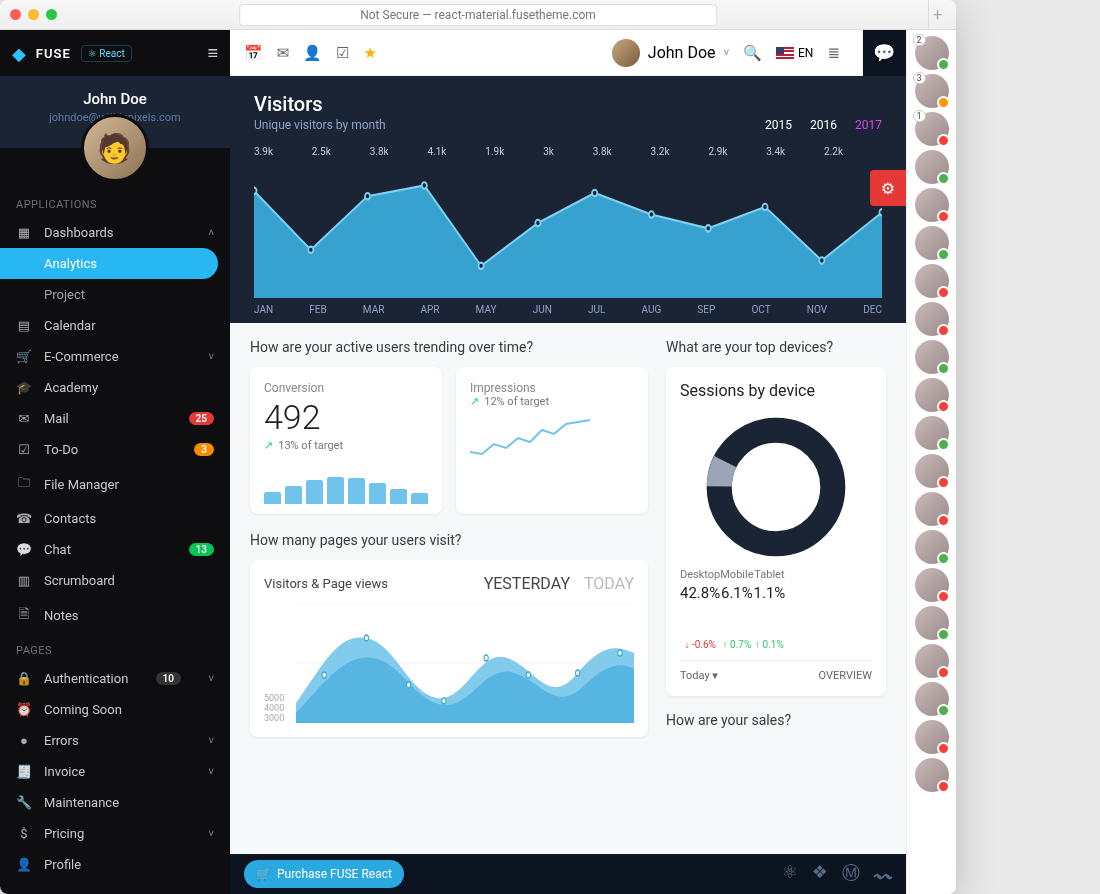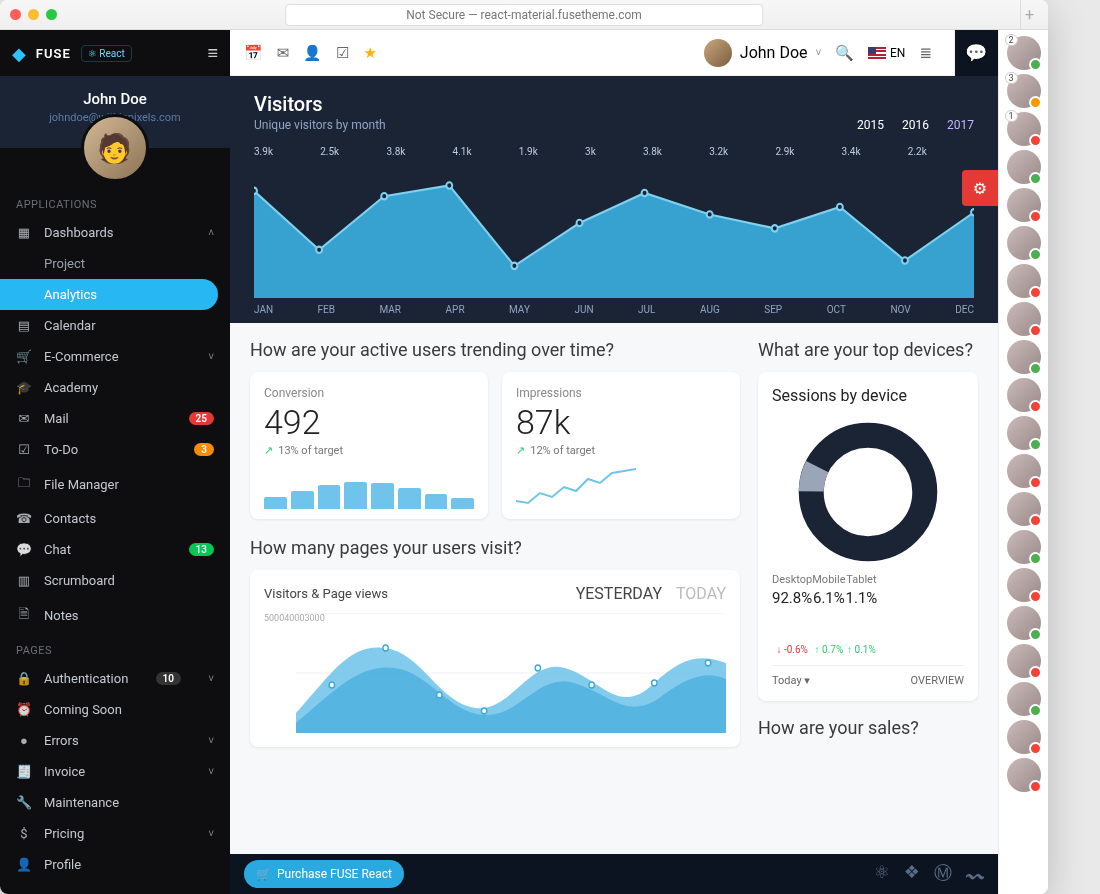--- a/index.html
+++ b/index.html
@@ -1,17 +1,17 @@
 <!DOCTYPE html>
 <html><head>
 <meta charset="utf-8">
 <style>
 * { margin:0; padding:0; box-sizing:border-box; font-family:-apple-system,BlinkMacSystemFont,"Segoe UI",Roboto,sans-serif; }
 body { background:#e9e9e9; width:1100px; height:894px; overflow:hidden; }
-.browser { width:1048px; height:894px; background:#fff; border-radius:8px; box-shadow:0 10px 40px rgba(0,0,0,.2); overflow:hidden; display:flex; flex-direction:column; }
+.browser { width:956px; height:894px; background:#fff; border-radius:8px; box-shadow:0 10px 40px rgba(0,0,0,.2); overflow:hidden; display:flex; flex-direction:column; }
 .titlebar { height:30px; background:linear-gradient(#f7f7f7,#efefef); border-bottom:1px solid #ddd; display:flex; align-items:center; padding:0 10px; gap:8px; position:relative; }
 .dots { display:flex; gap:7px; }
 .dot { width:11px; height:11px; border-radius:50%; }
 .dot.r{background:#ff5f57;} .dot.y{background:#febc2e;} .dot.g{background:#28c840;}
 .addr { position:absolute; left:50%; transform:translateX(-50%); font-size:12px; color:#777; background:#fff; border:1px solid #ddd; border-radius:4px; padding:3px 120px; }
 .plus{ margin-left:auto; font-size:16px; color:#aaa; padding:0 4px; border-left:1px solid #ddd; height:100%; display:flex; align-items:center;}
 .app { flex:1; display:flex; overflow:hidden; }
 
 
 .sidebar { width:230px; background:#0e0e10; color:#aab; display:flex; flex-direction:column; font-size:13px; }
@@ -45,31 +45,31 @@
 .lang{ display:flex; align-items:center; gap:4px; font-size:12px;}
 .flag{ width:18px;height:12px; background:linear-gradient(#b22234 0 15%,#fff 15% 28%,#b22234 28% 42%,#fff 42% 57%,#b22234 57% 71%,#fff 71% 85%,#b22234 85%); position:relative;}
 .flag::before{content:"";position:absolute;left:0;top:0;width:8px;height:7px;background:#3c3b6e;}
 .chatbtn{ width:44px;height:46px;background:#0d1421;color:#fff;display:flex;align-items:center;justify-content:center;margin:-0px -14px -0px 8px; border-left:1px solid #eee; font-size:18px;}
 
 .hero{ background:#1b2435; color:#fff; padding:16px 24px 8px;}
 .hero-head{ display:flex; align-items:flex-end; }
 .hero-head h2{ font-size:20px; font-weight:500;}
 .hero-head .sub{ font-size:12px; color:#8fa3c4; margin-top:2px;}
 .years{ margin-left:auto; display:flex; gap:18px; font-size:12px;}
-.years span{ cursor:pointer; } .years .dim{ color:#c4b5fd;}
+.years span{ cursor:pointer; } .years .dim{ color:#d946ef;}
 .visitors-chart{ position:relative; height:150px; margin-top:16px;}
 .vc-svg{ width:100%; height:100%; }
 .vc-labels{ display:flex; justify-content:space-between; font-size:10px; color:#bcd; position:absolute; top:-2px; left:0; right:0;}
 .vc-months{ display:flex; justify-content:space-between; font-size:10px; color:#8fa3c4; padding:6px 0 0;}
 .gear-tab{ position:absolute; right:0; top:140px; width:36px;height:36px;background:#e53935;color:#fff;display:flex;align-items:center;justify-content:center; border-radius:4px 0 0 4px; z-index:5;}
 
 .content{ padding:14px 20px 0; overflow:hidden auto; flex:1; display:flex; gap:18px;}
 .col-l{ flex:1; min-width:0;}
 .col-r{ width:220px;}
-.q{ font-size:18px; color:#3a3a3a; margin:2px 0 12px;}
+.q{ font-size:14px; color:#3a3a3a; margin:2px 0 12px;}
 .cards{ display:flex; gap:14px; }
 .card{ flex:1; background:#fff; border-radius:8px; box-shadow:0 1px 3px rgba(0,0,0,.08); padding:14px 14px 10px;}
 .card .lbl{ font-size:12px; color:#888;}
 .card .big{ font-size:34px; color:#222; font-weight:300; margin:2px 0;}
 .trend{ font-size:11px; color:#777; display:flex; align-items:center; gap:5px;}
 .trend .up{color:#2ecc71;} .trend .dn{color:#e53935;}
 .spark{ height:44px; margin-top:8px;}
 .bars{ display:flex; gap:4px; align-items:flex-end; height:44px; margin-top:8px;}
 .bars div{ flex:1; border-radius:2px 2px 0 0;}
 
@@ -80,21 +80,21 @@
 .dev-col .pct{ font-size:15px; color:#222; font-weight:400; margin:3px 0;}
 .dev-col .delta{ font-size:10px;margin-top:37px;}
 .dev-col .delta.up{color:#2ecc71;} .dev-col .delta.dn{color:#e53935;}
 .dev-foot{ display:flex; justify-content:space-between; margin-top:10px; font-size:11px; color:#666; border-top:1px solid #eee; padding-top:8px;}
 
 .pv-card{ background:#fff; border-radius:8px; box-shadow:0 1px 3px rgba(0,0,0,.08); padding:14px; margin-top:6px;}
 .pv-head{ display:flex; align-items:center; font-size:13px; color:#444;}
 .pv-tabs{ margin-left:auto; display:flex; gap:14px; font-size:16px;}
 .pv-tabs .dim{ color:#bbb;}
 .pv-chart{ height:120px; margin-top:10px; position:relative;}
-.pv-y{ position:absolute; left:0; top:0; bottom:0; width:30px; font-size:9px; color:#aaa; display:flex; justify-content:space-between;}
+.pv-y{ position:absolute; left:0; top:0; bottom:0; width:30px; font-size:9px; color:#aaa; display:flex; flex-direction:column; justify-content:flex-end;}
 
 .footer{ position:absolute; left:0; right:0; bottom:0; height:40px; background:#0d1421; display:flex; align-items:center; padding:0 14px; gap:8px;}
 .purchase{ background:#2aa9e0; color:#fff; font-size:12px; border:none; padding:7px 12px; border-radius:18px; display:flex; align-items:center; gap:6px; cursor:pointer;}
 .footer .logos{ margin-left:auto; color:#5a6b85; display:flex; gap:14px; font-size:18px;}
 
 
 .contacts{ width:50px; background:#fff; border-left:1px solid #eee; display:flex; flex-direction:column; align-items:center; padding:6px 0; gap:4px; overflow:hidden;}
 .cav{ width:34px; height:34px; border-radius:50%; position:relative; background:linear-gradient(135deg,#cbb,#988);}
 .cav::after{content:"";position:absolute;right:-1px;bottom:-1px;width:9px;height:9px;border-radius:50%;border:2px solid #fff;}
 .cav.on::after{background:#4caf50;} .cav.off::after{background:#f44336;} .cav.away::after{background:#ff9800;}
@@ -130,25 +130,25 @@
         <div class="mail">johndoe@withinpixels.com</div>
         <div class="avatar-lg">🧑</div>
       </div>
       <div class="sb-scroll">
         <div class="sb-cat">APPLICATIONS</div>
         <div class="sb-item">
             <span class="ico">▦</span>
             <span>Dashboards</span>
             <span class="chev">˄</span>
           </div>
+        <div class="sb-item sub-item active">
+            <span>Analytics</span>
+          </div>
         <div class="sb-item sub-item">
             <span>Project</span>
-          </div>
-        <div class="sb-item sub-item active">
-            <span>Analytics</span>
           </div>
         <div class="sb-item">
             <span class="ico">▤</span>
             <span>Calendar</span>
           </div>
         <div class="sb-item">
             <span class="ico">🛒</span>
             <span>E-Commerce</span>
             <span class="chev">˅</span>
           </div>
@@ -327,21 +327,20 @@
                   <div style="height:55%;background:#70c4ec"></div>
                   <div style="height:62%;background:#70c4ec"></div>
                   <div style="height:58%;background:#70c4ec"></div>
                   <div style="height:48%;background:#70c4ec"></div>
                   <div style="height:35%;background:#70c4ec"></div>
                   <div style="height:25%;background:#70c4ec"></div>
               </div>
             </div>
             <div class="card">
               <div class="lbl">Impressions</div>
-              <div class="big">87k</div>
               <div class="trend">
                   <span class="up">↗</span>
                   <span>12% of target</span>
                 </div>
               <svg class="spark" viewBox="0 0 120 44">
                   <polyline points="0,36 12,38 24,28 36,32 48,22 60,26 72,14 84,18 96,8 108,6 120,4" fill="none" stroke="#70c4ec" stroke-width="2"></polyline>
                 </svg>
             </div>
           </div>
 
@@ -387,21 +386,21 @@
             <h3>Sessions by device</h3>
             <div class="donut">
               <svg viewBox="0 0 42 42">
                 <circle cx="21" cy="21" r="15.9" fill="none" stroke="#1b2435" stroke-width="7"></circle>
                 <circle cx="21" cy="21" r="15.9" fill="none" stroke="#9aa6b8" stroke-width="7" stroke-dasharray="7.2 92.8" stroke-dashoffset="25" transform="rotate(-90 21 21)"></circle>
               </svg>
             </div>
             <div class="dev-row">
               <div class="dev-col">
                   <div>Desktop</div>
-                  <div class="pct">92.8%</div>
+                  <div class="pct">42.8%</div>
                   <div class="delta dn">↓ <span>-0.6%</span></div>
                 </div>
               <div class="dev-col">
                   <div>Mobile</div>
                   <div class="pct">6.1%</div>
                   <div class="delta up">↑ <span>0.7%</span></div>
                 </div>
               <div class="dev-col">
                   <div>Tablet</div>
                   <div class="pct">1.1%</div>

